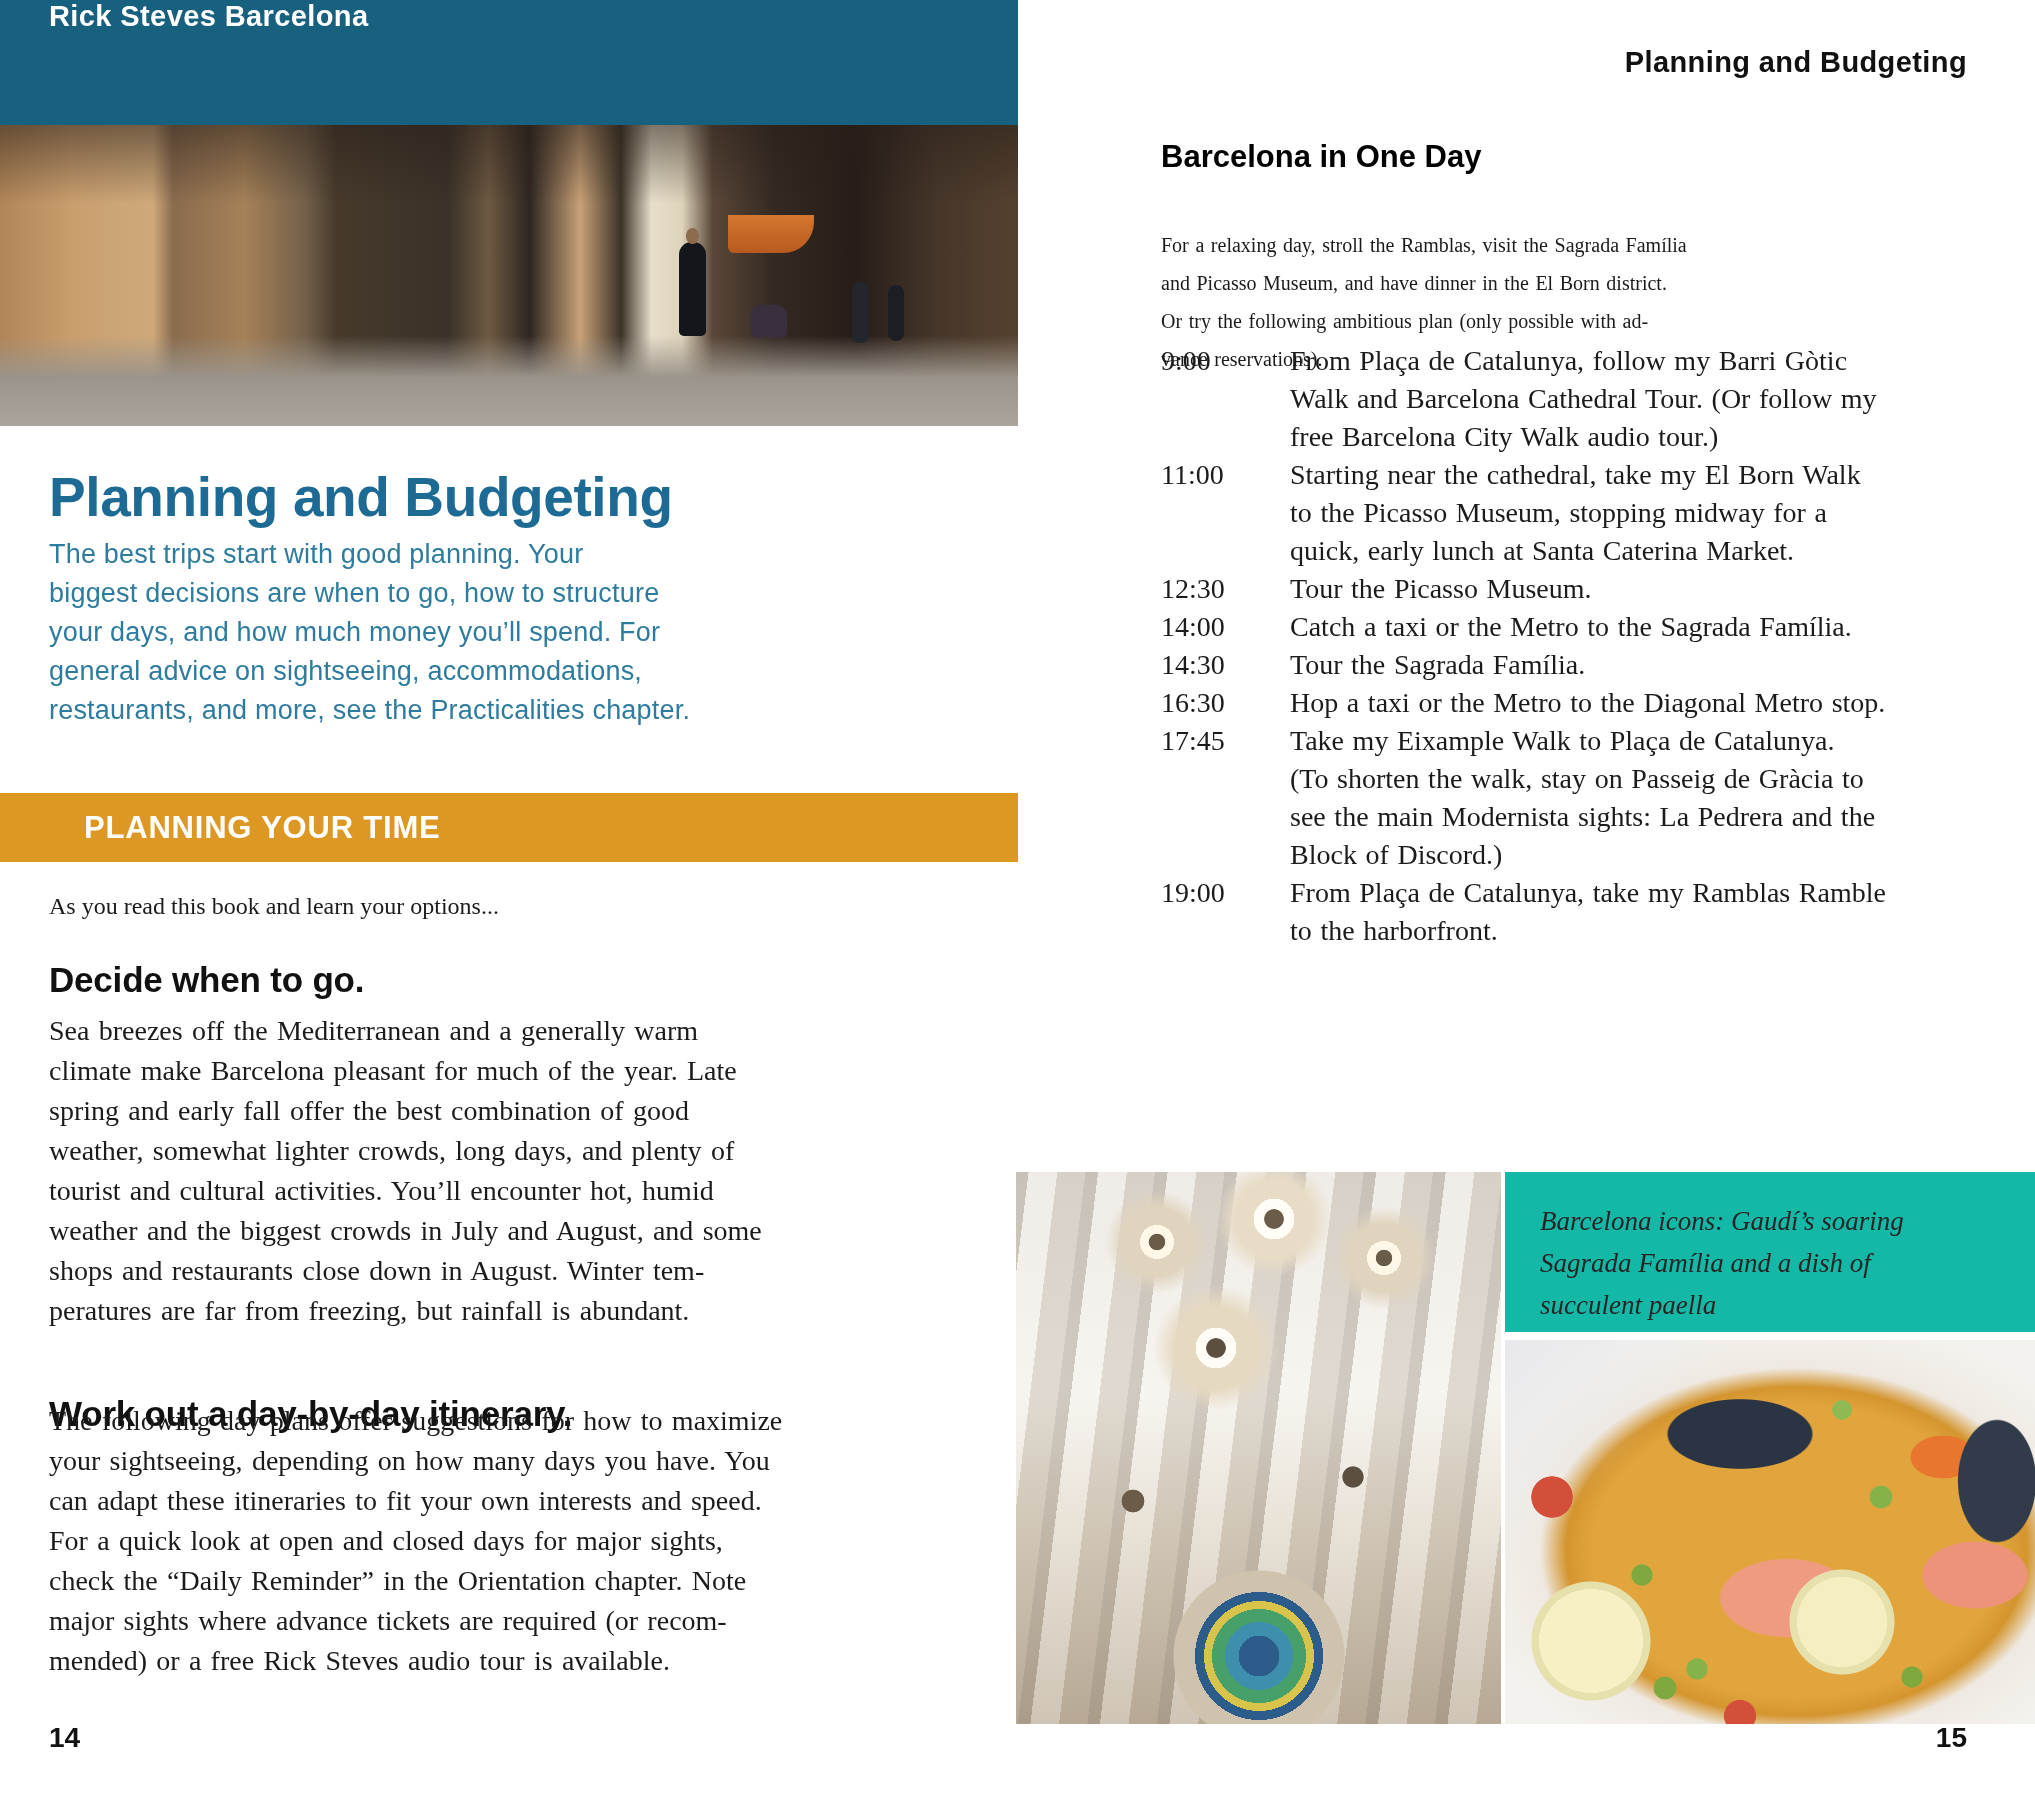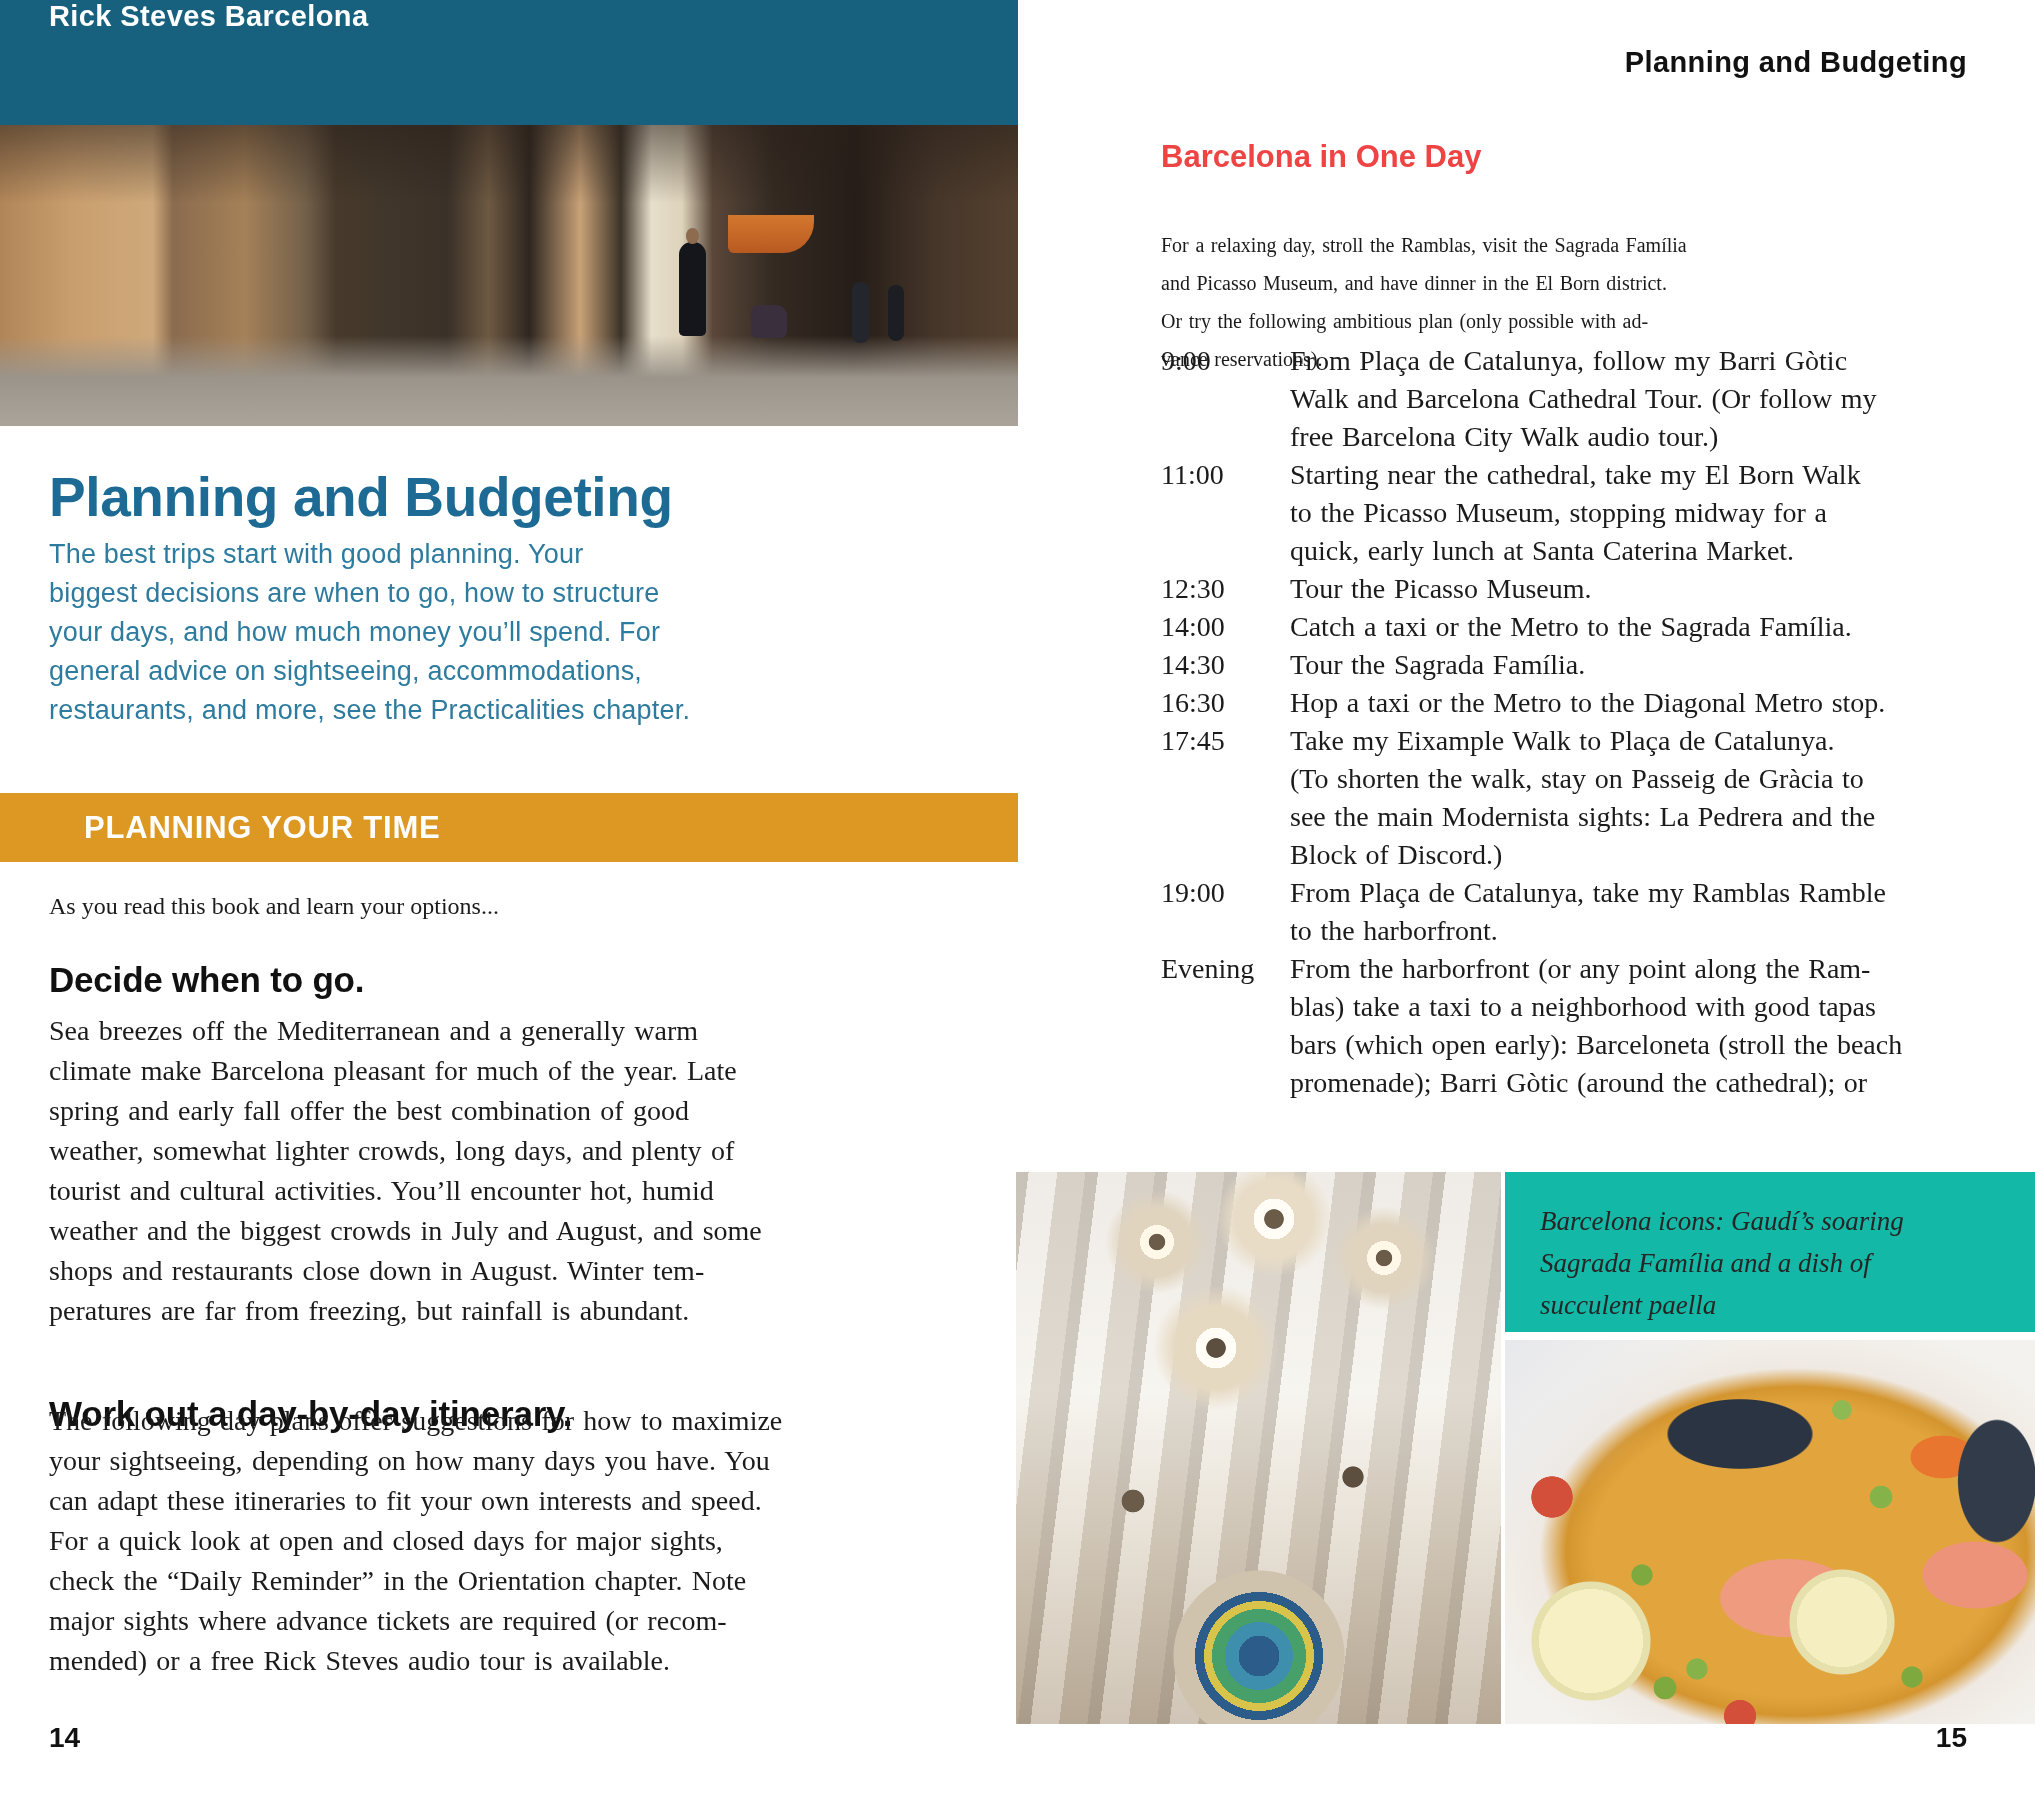--- a/index.html
+++ b/index.html
@@ -46,21 +46,21 @@
   .bodytext{width:959px;font-size:28px;line-height:40px;color:#1b1b1b;word-spacing:2.3px;}
   .body1{left:49px;top:1011px;}
   .body2{left:49px;top:1401px;}
   .pagenum{font-size:28px;font-weight:bold;color:#111111;}
   .pn-14{left:49px;top:1722px;}
 
   
   .hdr-right{left:1161px;top:0;width:806px;height:125px;display:flex;align-items:center;justify-content:flex-end;}
   .hdr-right span{color:#111111;font-size:29px;font-weight:bold;letter-spacing:0.4px;}
 
-  .sub-teal{left:1161px;top:139px;width:806px;font-size:31px;line-height:36px;font-weight:bold;color:#ef4444;}
+  .sub-teal{left:1161px;top:139px;width:806px;font-size:31px;line-height:36px;font-weight:bold;color:#000000;}
   .r-intro{left:1161px;top:182px;width:806px;font-size:20px;line-height:38px;word-spacing:1.6px;margin-top:44px;}
 
   .itin{left:1161px;top:342px;width:806px;}
   .itin-row{display:flex;align-items:flex-start;}
   .itin-time{flex:0 0 129px;font-size:28px;line-height:38px;}
   .itin-desc{flex:1;font-size:28px;line-height:38px;word-spacing:1.6px;}
 
   .photo-sagrada{
     left:1016px;top:1172px;width:485px;height:552px;overflow:hidden;
     background-image:
@@ -198,27 +198,20 @@
     <div class="itin-desc preline">Take my Eixample Walk to Plaça de Catalunya.
 (To shorten the walk, stay on Passeig de Gràcia to
 see the main Modernista sights: La Pedrera and the
 Block of Discord.)</div>
   </div>
   <div class="itin-row">
     <div class="itin-time">19:00</div>
     <div class="itin-desc preline">From Plaça de Catalunya, take my Ramblas Ramble
 to the harborfront.</div>
   </div>
-  <div class="itin-row">
-    <div class="itin-time">Evening</div>
-    <div class="itin-desc preline">From the harborfront (or any point along the Ram-
-blas) take a taxi to a neighborhood with good tapas
-bars (which open early): Barceloneta (stroll the beach
-promenade); Barri Gòtic (around the cathedral); or</div>
-  </div>
 </div>
 
 <div class="abs photo-sagrada"></div>
 
 <div class="abs photo-caption-box">
   <p class="preline">Barcelona icons: Gaudí’s soaring
 Sagrada Família and a dish of
 succulent paella</p>
 </div>
 

